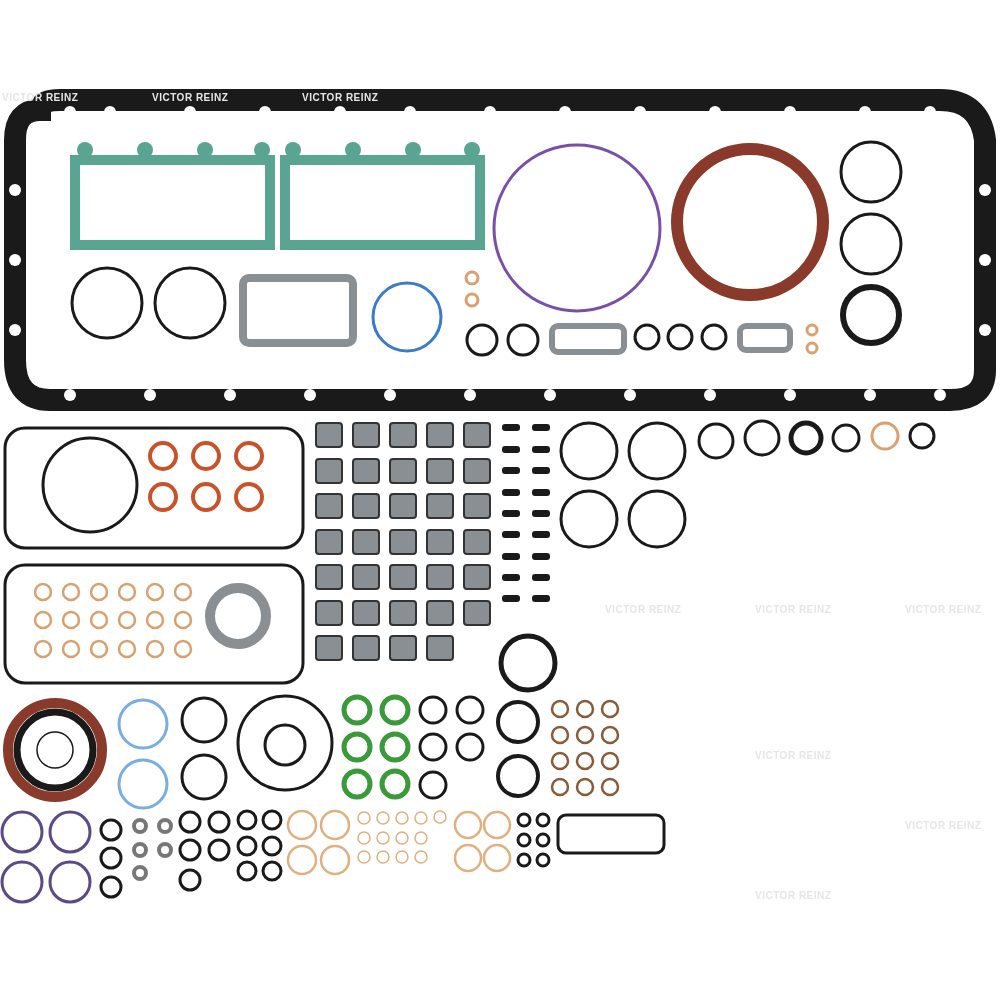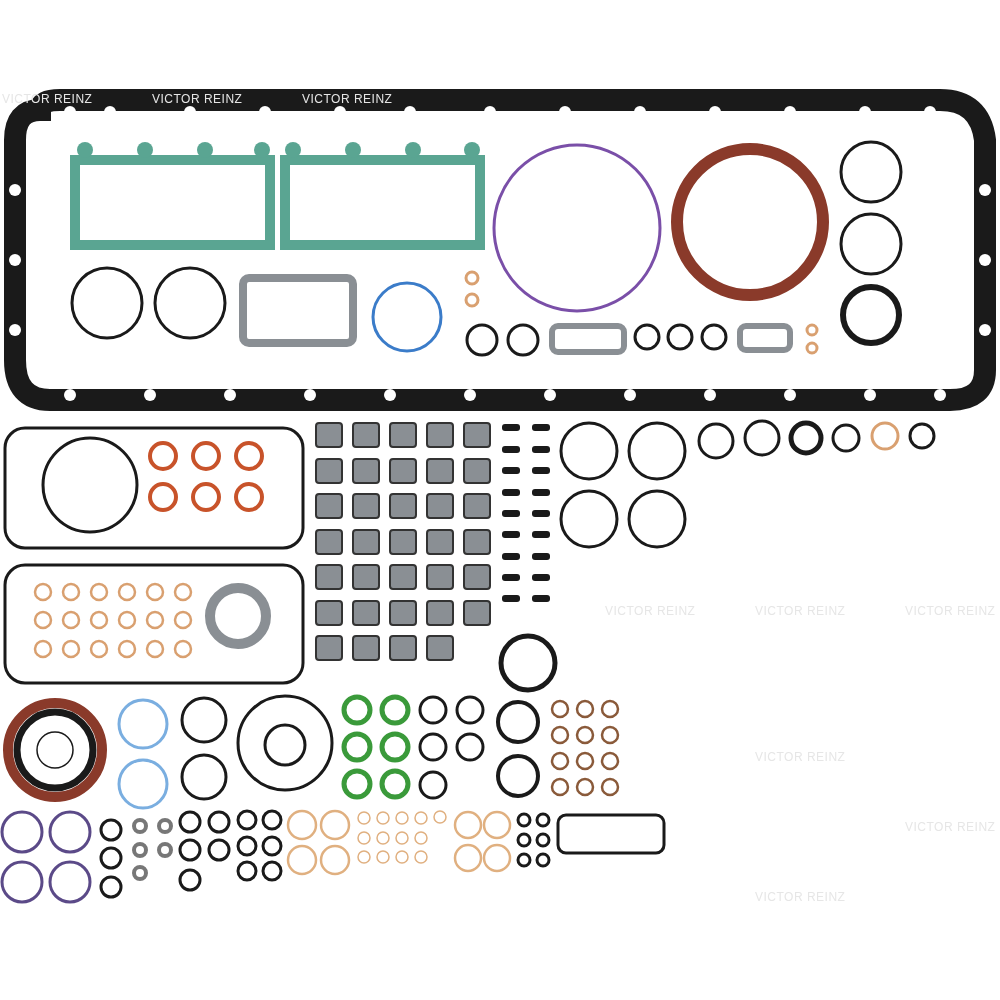--- a/index.html
+++ b/index.html
@@ -1,18 +1,18 @@
 <!DOCTYPE html>
 <html><head>
 <meta charset="utf-8">
 <style>
   html,body{margin:0;padding:0;background:#fff;}
   body{width:1000px;height:1000px;overflow:hidden;position:relative;font-family:"Liberation Sans",sans-serif;}
   svg{position:absolute;left:0;top:0;}
-  .wm{position:absolute;font-size:12px;font-weight:normal;color:#e6e6e6;letter-spacing:0.5px;}
+  .wm{position:absolute;font-size:10px;font-weight:bold;color:#e6e6e6;letter-spacing:0.5px;}
 </style>
 </head>
 <body>
 
 <div>
 <svg width="1000" height="1000" viewBox="0 0 1000 1000">
 
   <g>
     <path d="M40,110 Q40,100 60,100 L940,100 Q980,100 985,140 L985,370 Q985,400 950,400 L50,400 Q15,400 15,360 L15,140 Q15,110 40,110 Z" fill="none" stroke="#1a1a1a" stroke-width="22"></path>
     <g fill="#fff">

